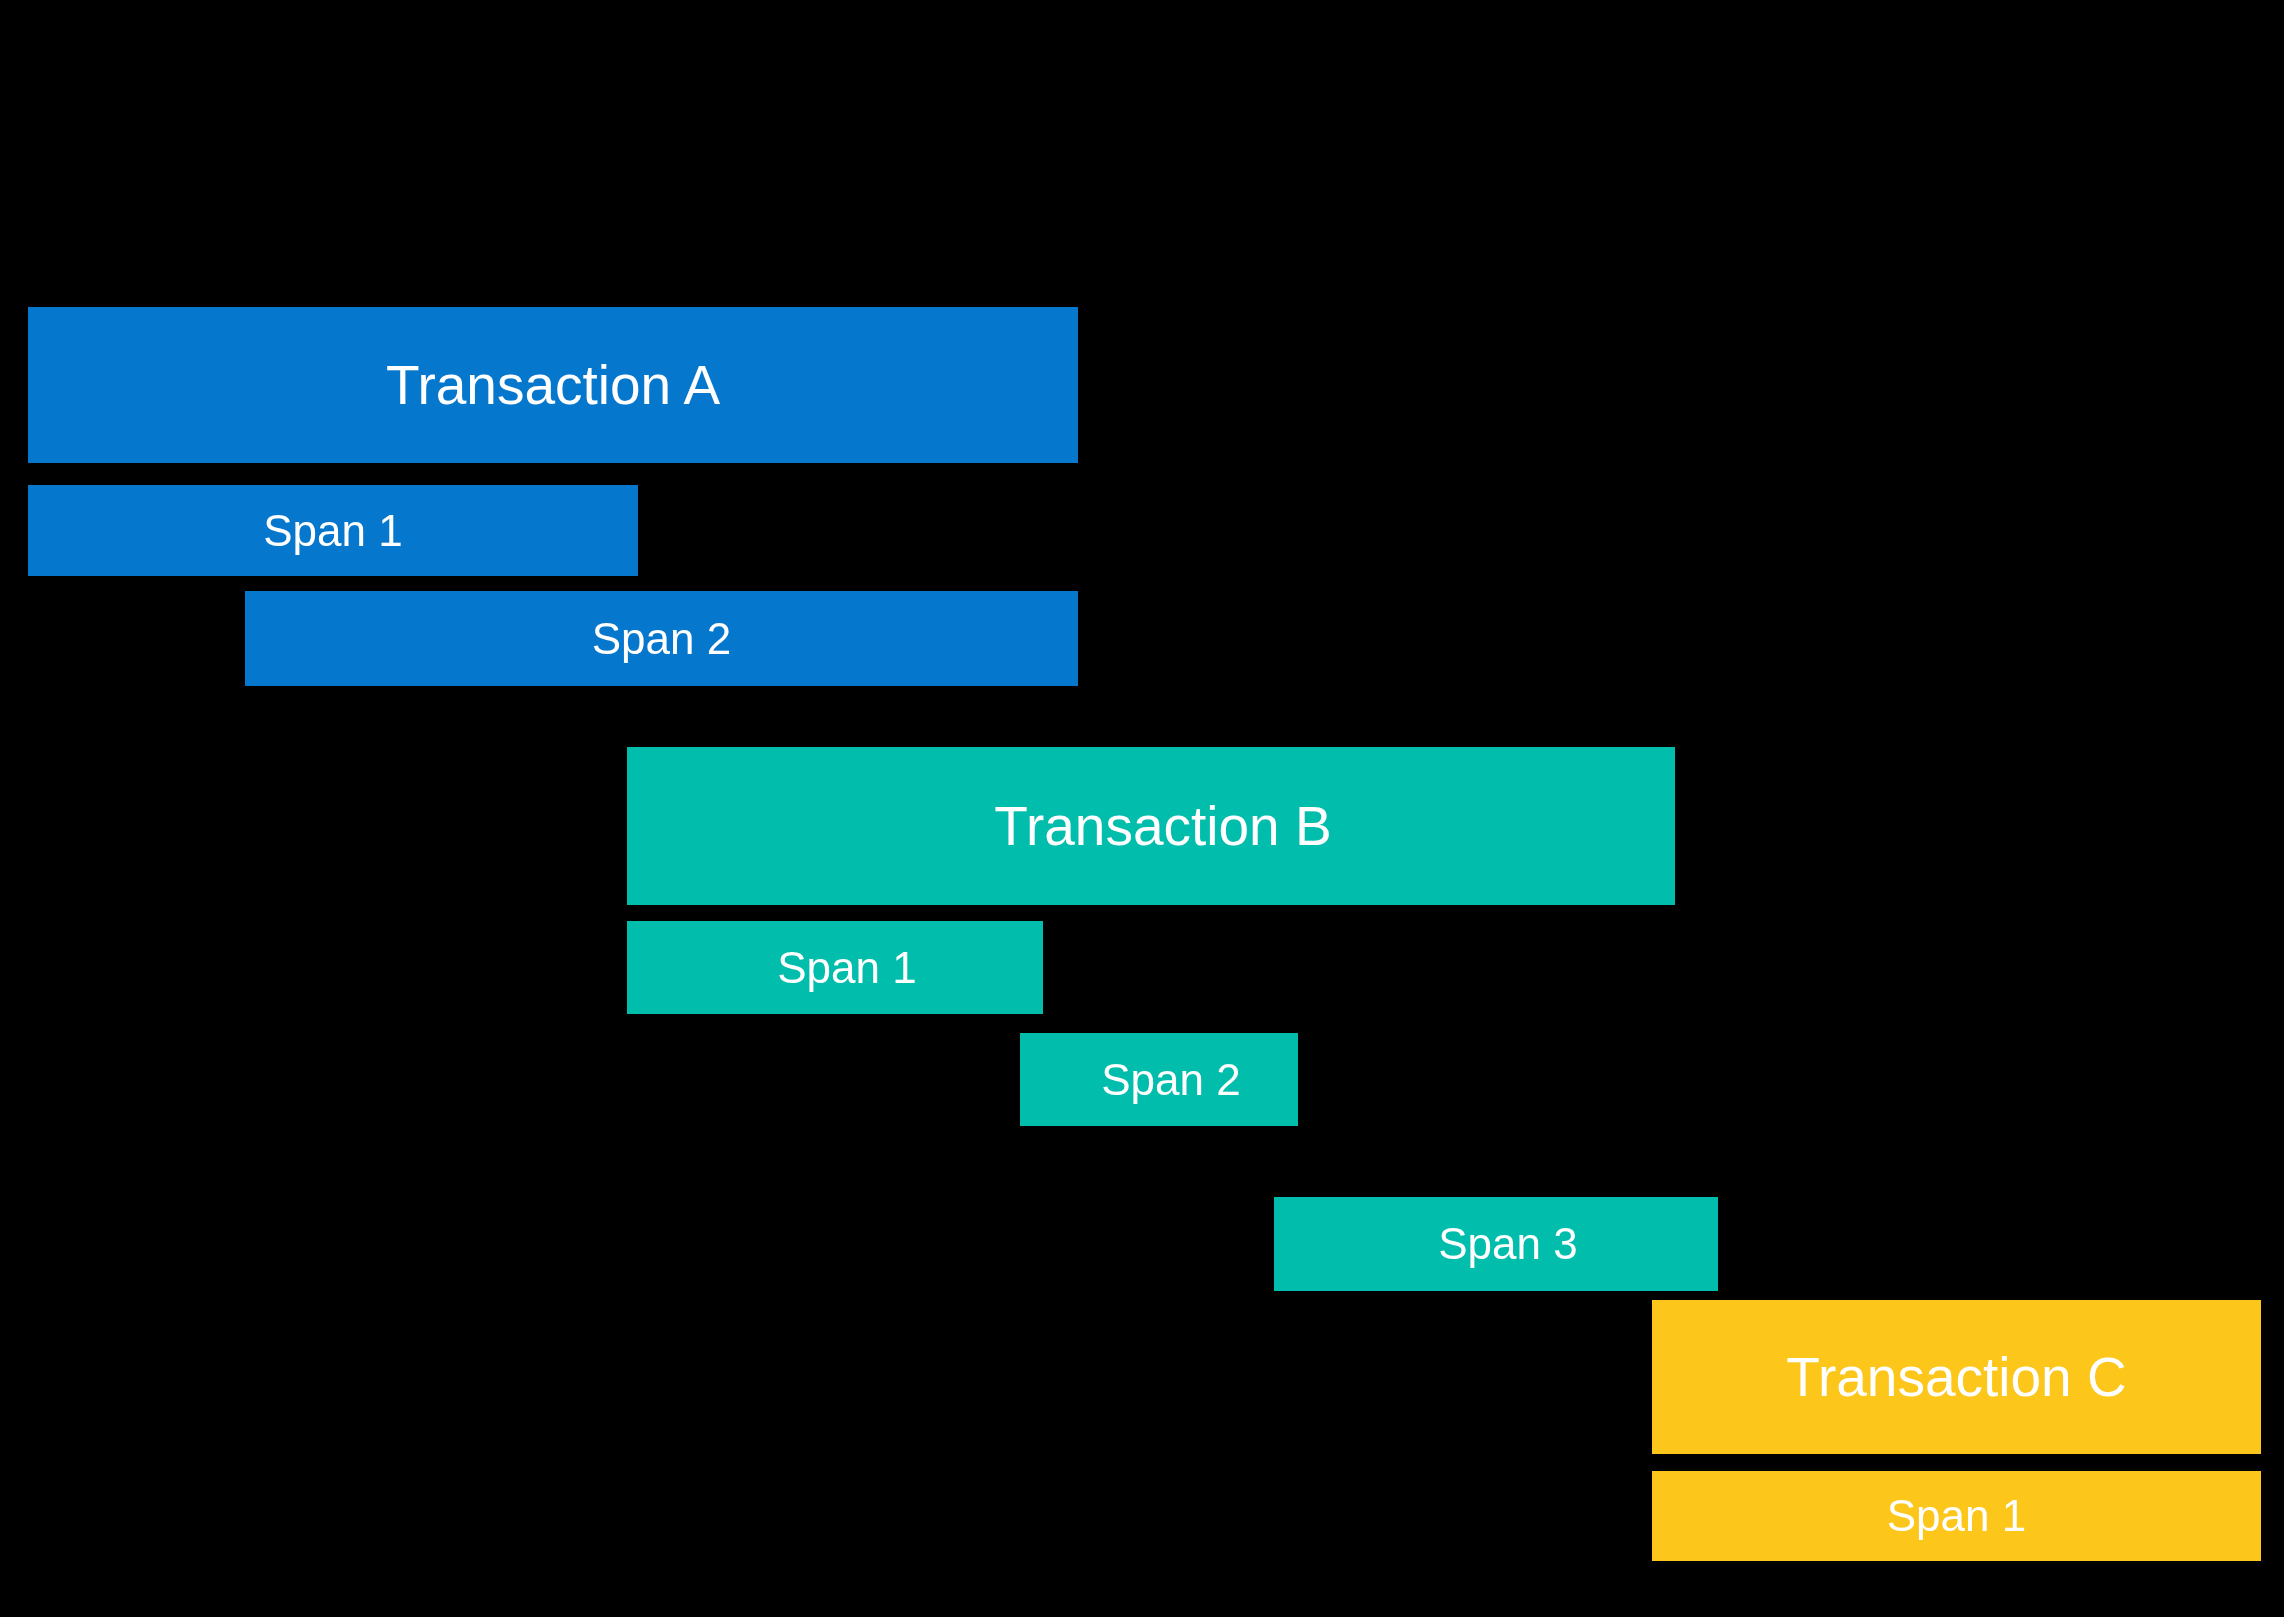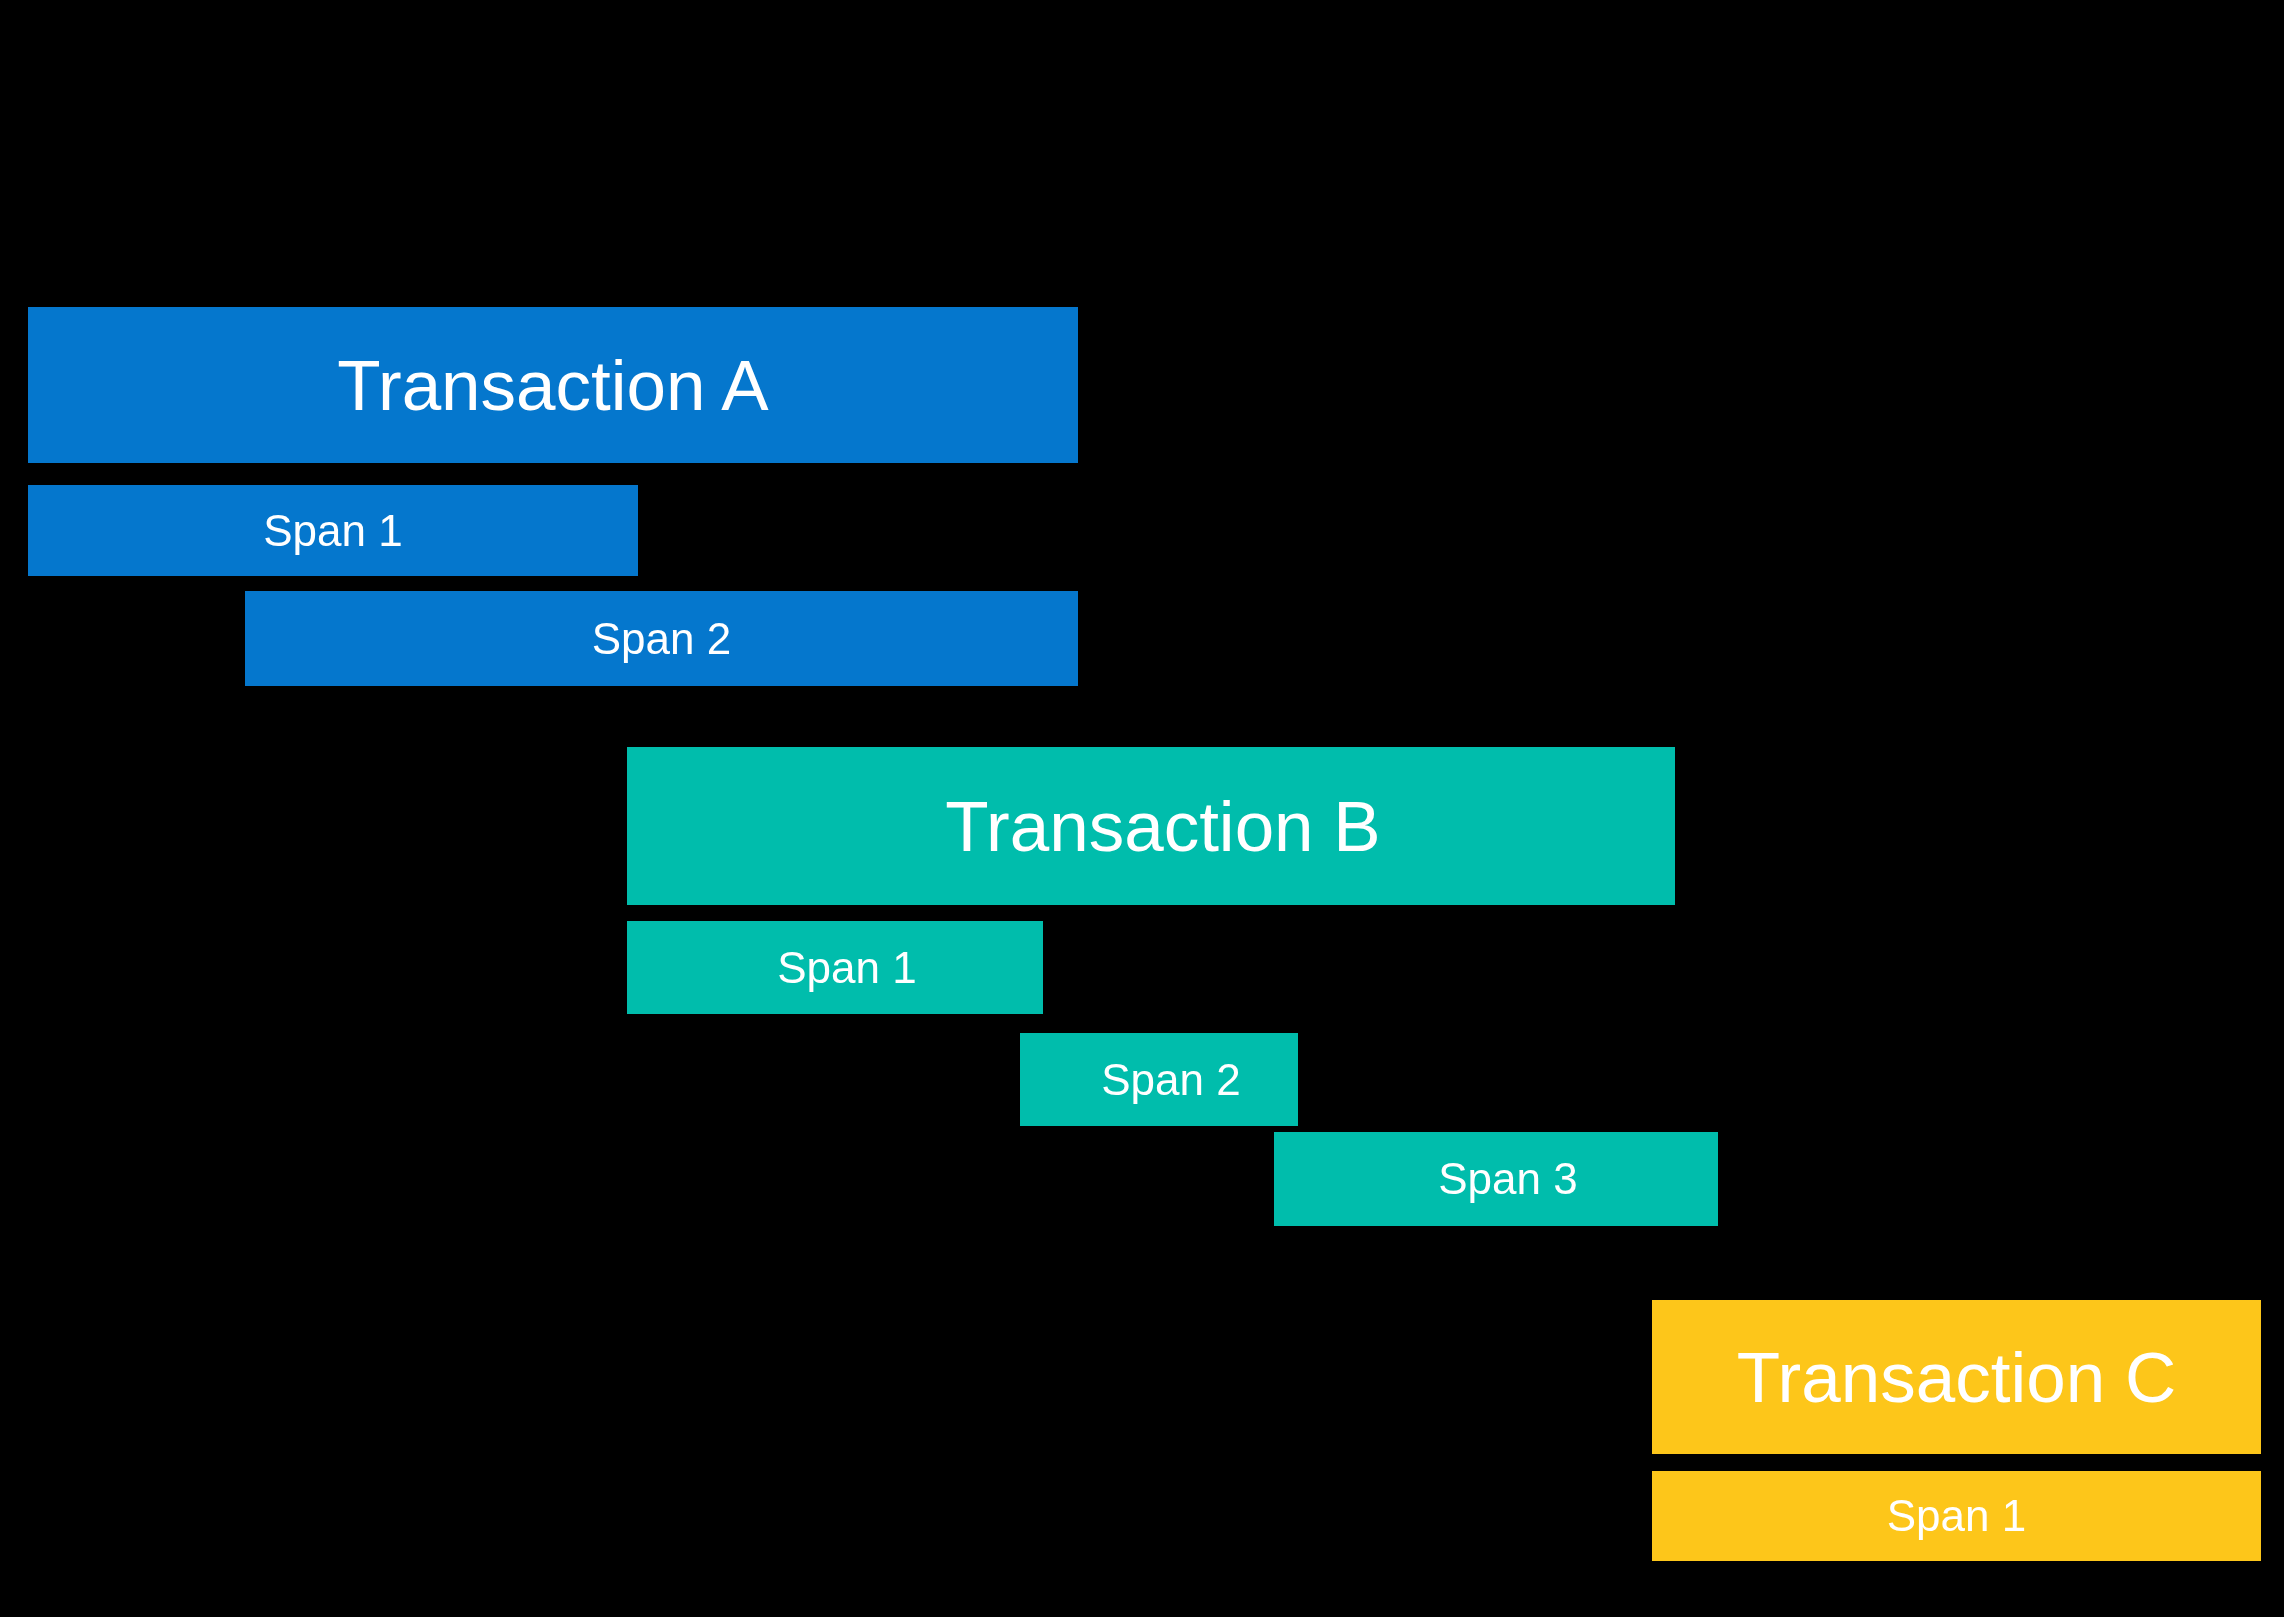--- a/index.html
+++ b/index.html
@@ -25,34 +25,34 @@
     justify-content: center;
     color: var(--text, #ffffff);
     white-space: nowrap;
   }
   .bar-trace   { background: var(--pink,   #ee4c94); }
   .bar-blue    { background: var(--blue,   #0577cd); }
   .bar-teal    { background: var(--teal,   #00bdac); padding-left: 24px; }
   .bar-yellow  { background: var(--yellow, #fdc61a); }
 
   .label-trace { font-size: 80px; }
-  .label-txn   { font-size: 71px; }
+  .label-txn   { font-size: 55px; }
   .label-span  { font-size: 44px; }
 
   
   #trace-bar        { left: 27px;   top: 50px;   width: 2234px; height: 192px; }
 
   #txn-a-bar        { left: 28px;   top: 307px;  width: 1050px; height: 156px; }
   #txn-a-span-1     { left: 28px;   top: 485px;  width: 610px;  height: 91px; }
   #txn-a-span-2     { left: 245px;  top: 591px;  width: 833px; height: 95px; }
 
   #txn-b-bar        { left: 627px;  top: 747px;  width: 1024px; height: 158px; }
   #txn-b-span-1     { left: 627px;  top: 921px; width: 392px;  height: 93px; }
   #txn-b-span-2     { left: 1020px; top: 1033px; width: 254px;  height: 93px; }
-  #txn-b-span-3     { left: 1274px; top: 1132px; width: 420px;  height: 94px; }
+  #txn-b-span-3     { left: 1274px; top: 1197px; width: 420px;  height: 94px; }
 
   #txn-c-bar        { left: 1652px; top: 1300px; width: 609px;  height: 154px; }
   #txn-c-span-1     { left: 1652px; top: 1471px; width: 609px;  height: 90px; }
 </style>
 </head>
 <body>
 
 <div class="diagram">
 
 

